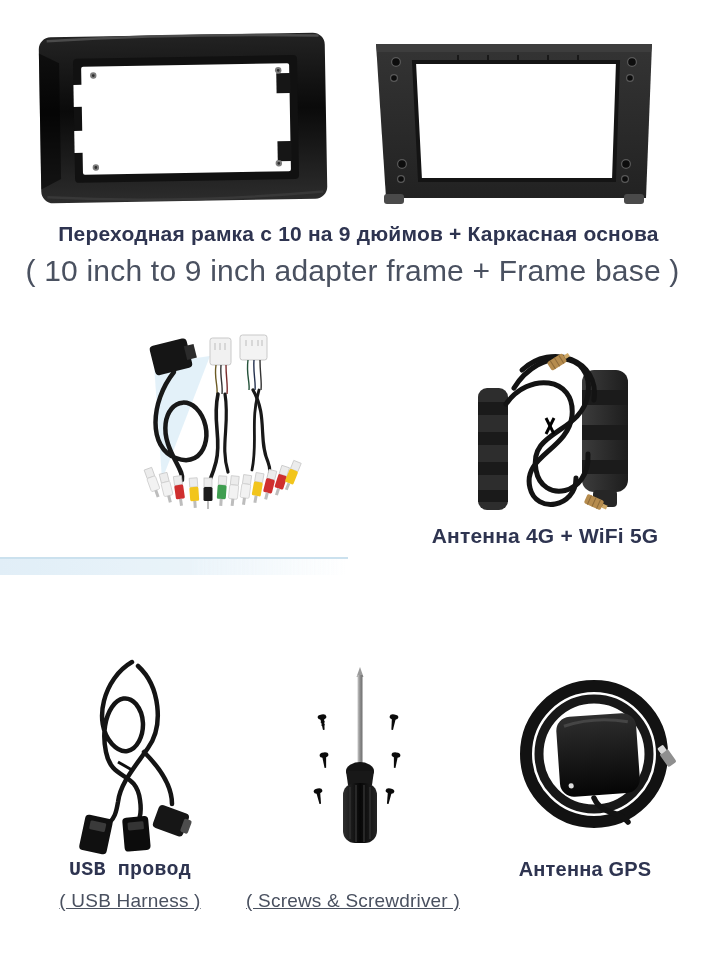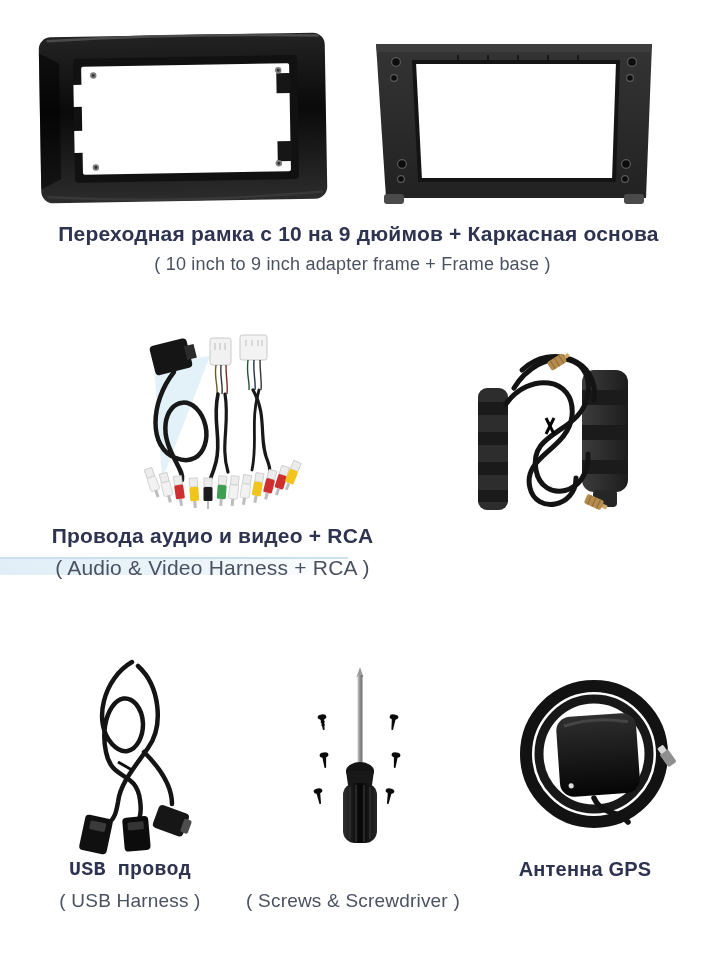--- a/index.html
+++ b/index.html
@@ -4,25 +4,25 @@
 <style>
   html,body{margin:0;padding:0;background:#fff;}
   .canvas{
     position:relative;width:705px;height:970px;background:#ffffff;
     font-family:"Liberation Sans", sans-serif;overflow:hidden;
   }
   .cap{position:absolute;text-align:center;letter-spacing:.2px;white-space:nowrap;}
   .ru{font-weight:bold;color:#2e3450;}
   .en{font-weight:normal;color:#4a5160;}
   .title-ru{font-size:21px;}
-  .title-en{font-size:18px;}
+  .title-en{font-size:30px;}
   .mid-ru{font-size:21px;}
   .mid-en{font-size:21px;}
   .bot-ru{font-size:20px;}
-  .bot-en{font-size:19px;}
+  .bot-en{font-size:19px;text-decoration:underline;}
   .stripe{
     position:absolute;left:0;top:557px;width:348px;height:16px;
     background:linear-gradient(to right,#dcecf6 0%,#e7f2f9 55%,rgba(255,255,255,0) 100%);
     border-top:2px solid #c3dcEC;opacity:.85;z-index:0;
   }
   .imgbox{position:absolute;z-index:1;}
   .cap{z-index:2;}
   svg{display:block;}
 </style>
 </head>
@@ -241,23 +241,22 @@
         <line x1="-5" y1="-5" x2="-5" y2="5" stroke="#8d6a38"></line>
           <line x1="0" y1="-5" x2="0" y2="5" stroke="#8d6a38"></line>
           <line x1="5" y1="-5" x2="5" y2="5" stroke="#8d6a38"></line>
         <rect x="9" y="-2" width="5" height="4" fill="#cfa968"></rect>
       </g>
     </svg>
   </div>
 
   <div class="stripe"></div>
 
-  <div class="cap ru mid-ru" style="left:15px;top:524px;width:395px;">Провода аудио и видео + RCA</div>
-  <div class="cap en mid-en" style="left:15px;top:556px;width:395px;">( Audio &amp; Video Harness + RCA )</div>
-
+
+  <div class="cap ru mid-ru" style="left:400px;top:524px;width:290px;">Антенна 4G + WiFi 5G</div>
 
   <div class="imgbox" style="left:60px;top:652px;width:150px;height:205px;">
     <svg width="150" height="205" viewBox="0 0 150 205">
       <g stroke="#141414" fill="none" stroke-linecap="round" stroke-width="4.5">
         <path d="M72,10 C44,26 32,70 52,92 C74,116 94,74 76,52 C60,34 38,62 46,100 C52,130 76,118 80,148 C82,162 80,168 76,172"></path>
         <path d="M78,14 C100,34 104,74 88,96 C74,116 60,132 58,150 C56,162 54,166 50,170"></path>
         <path d="M84,100 C104,120 112,138 112,152"></path>
       </g>
       <g stroke="#0d0d0d" stroke-width="3">
           <line x1="58" y1="110" x2="72" y2="118"></line>

